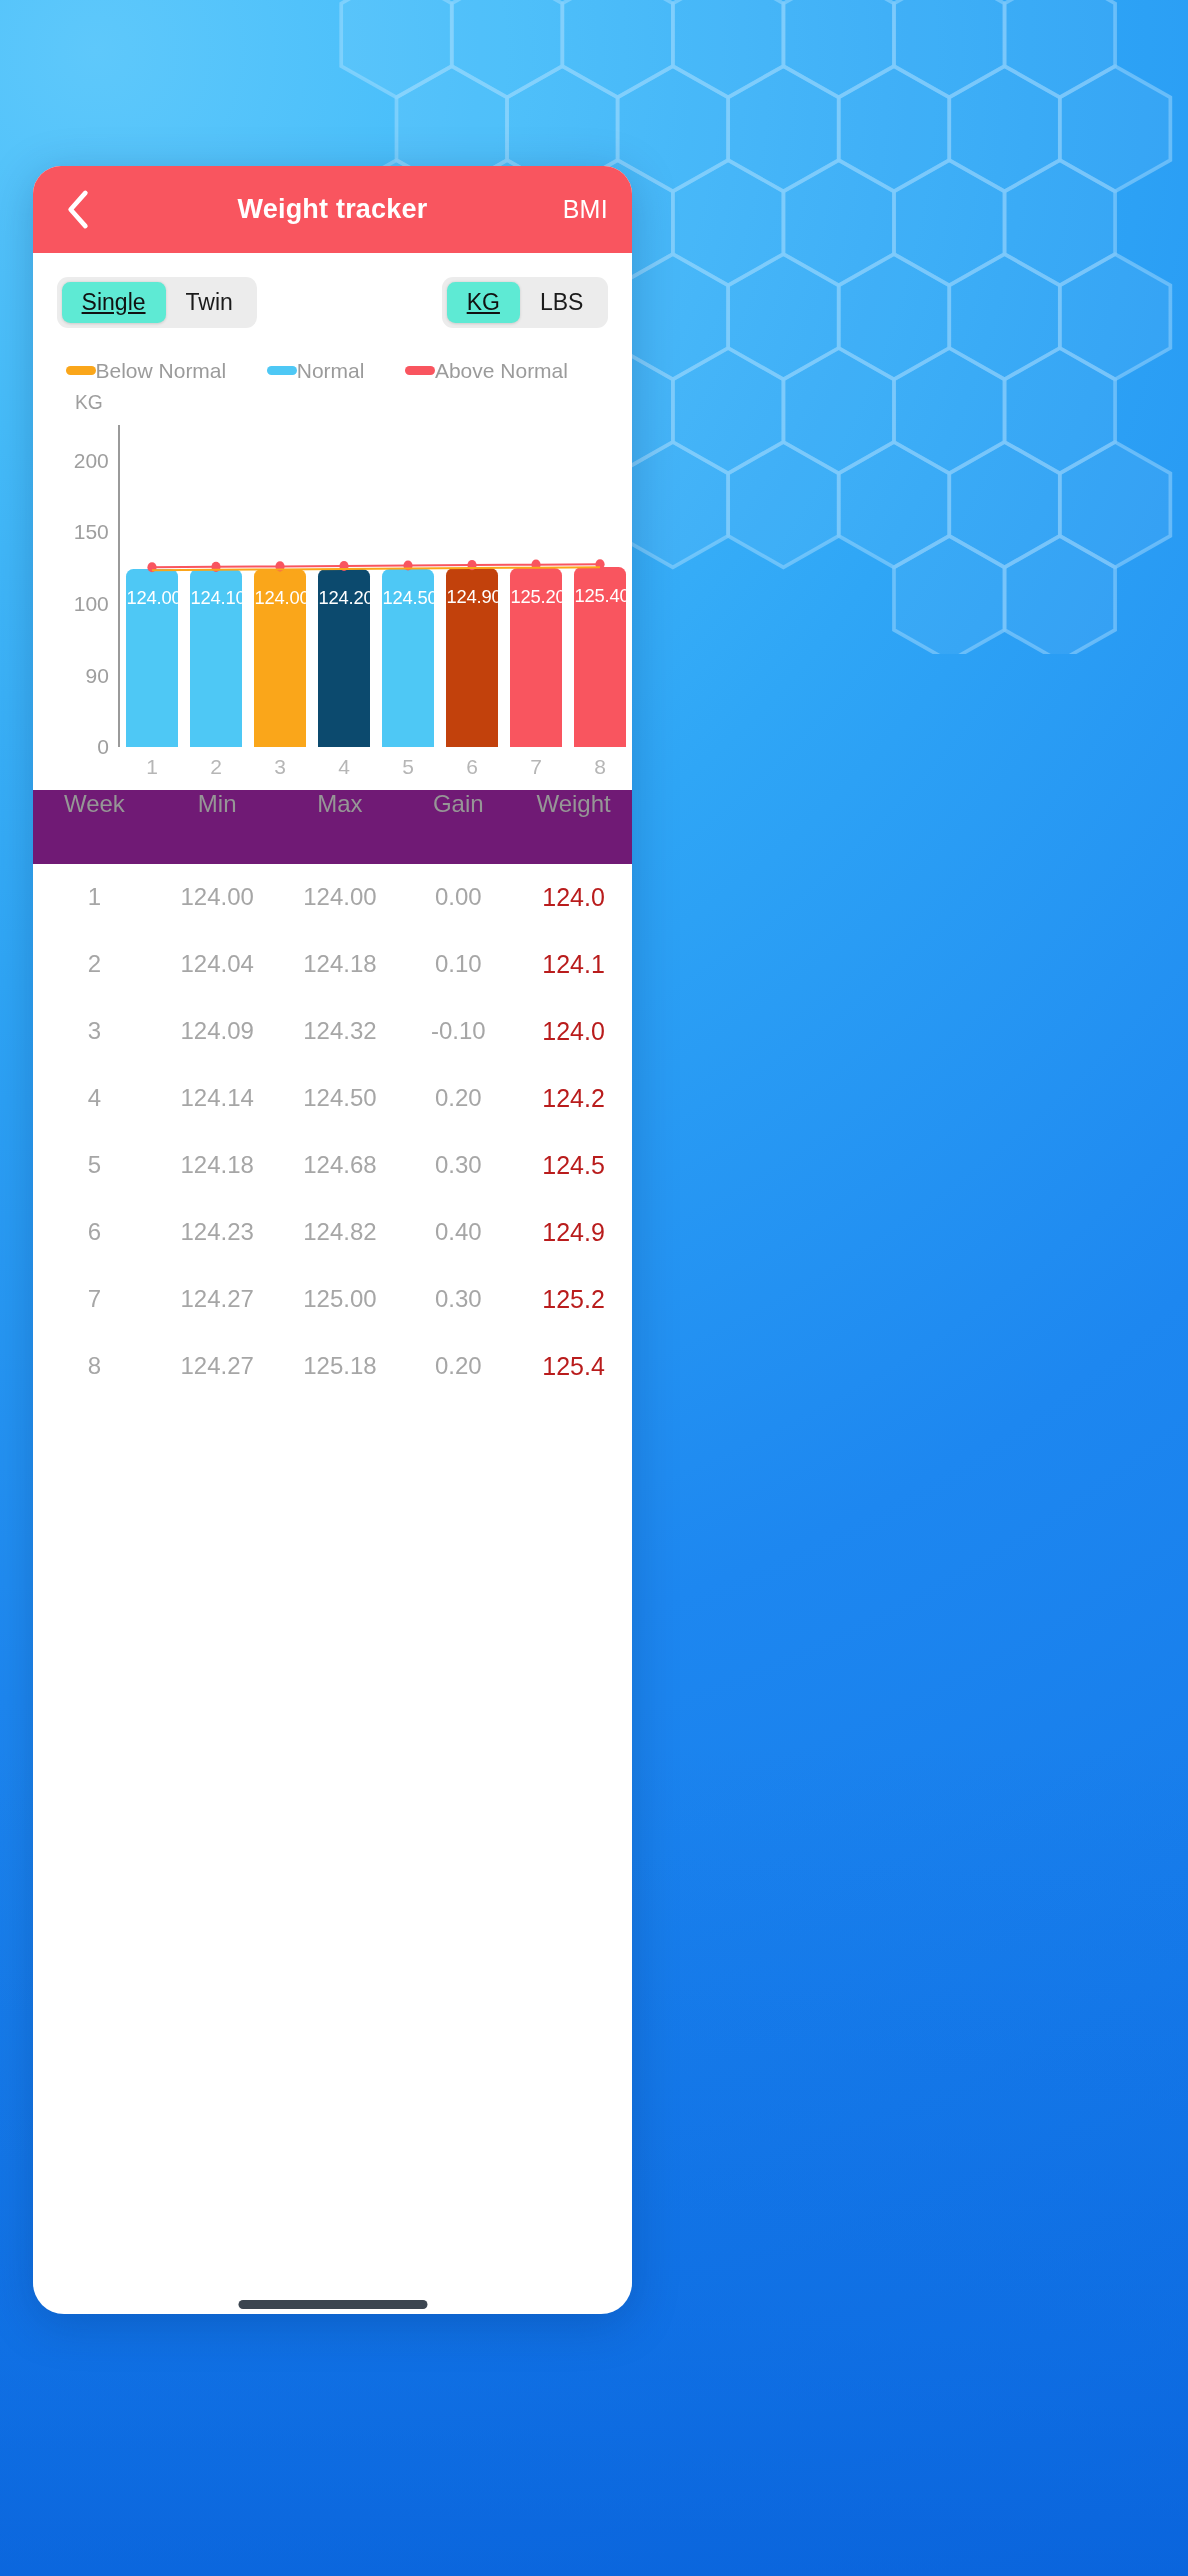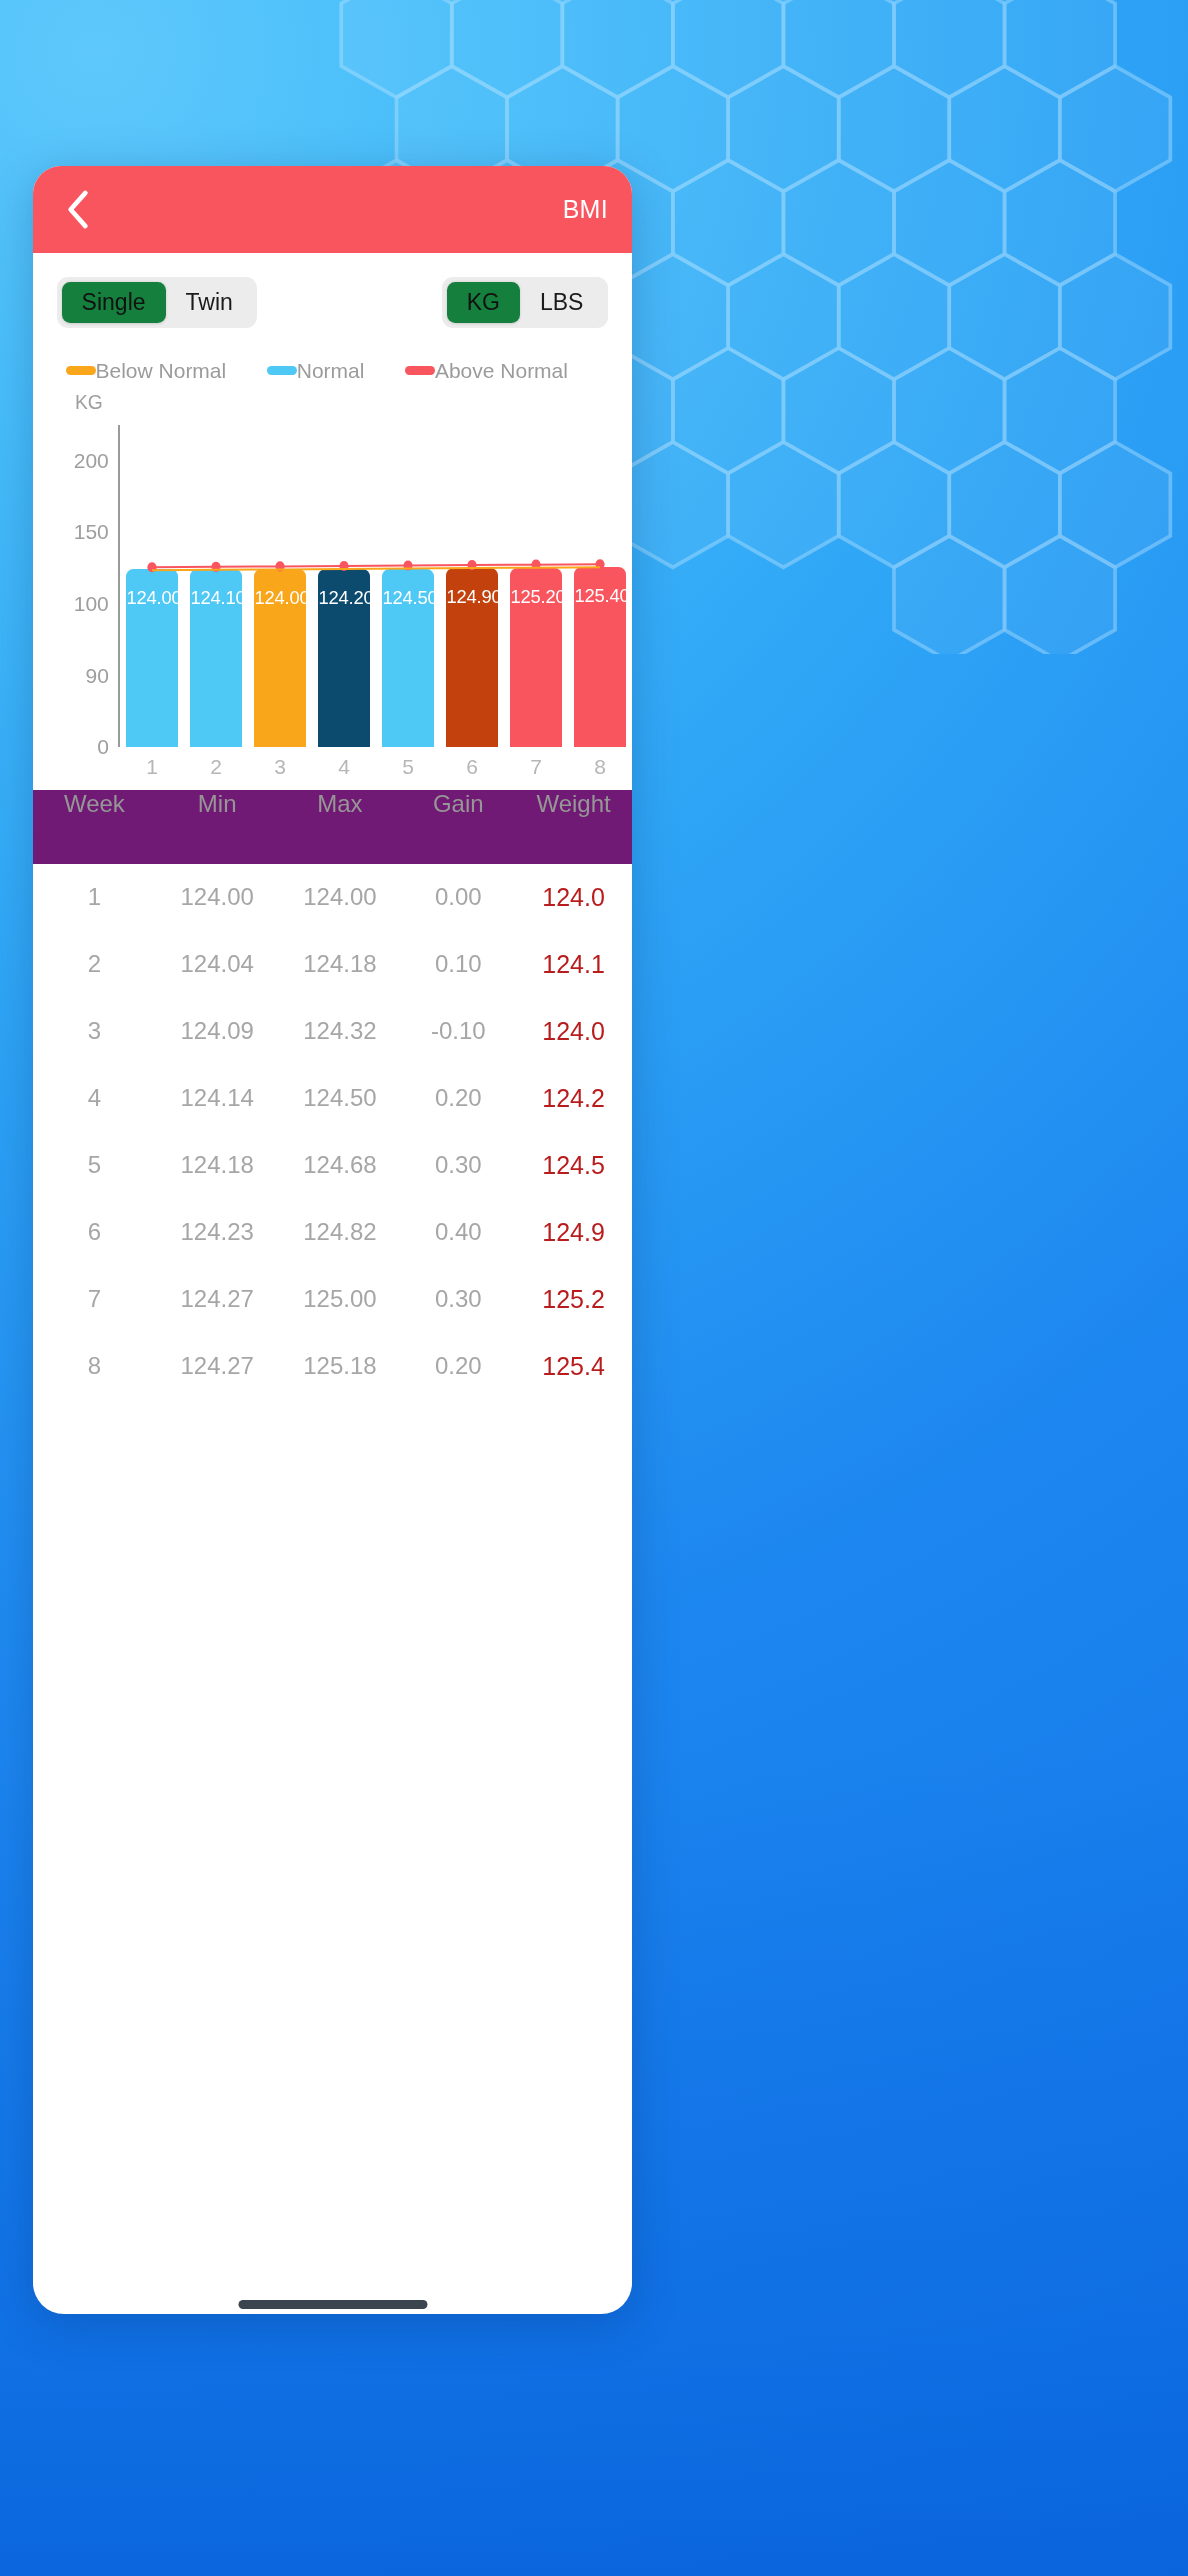--- a/index.html
+++ b/index.html
@@ -76,23 +76,24 @@
     padding:4.6px;
   }
   .seg-item {
     font-size:23px; color:#111;
     padding:9.2px 20px;
     border-radius:8.3px;
     line-height:1;
     white-space:nowrap;
   }
   .seg-item.active {
-    background:#15803d;
+    background:#5eead4;
     box-shadow:0 0.9px 2.8px rgba(0,0,0,.14);
     font-weight:400;
+    text-decoration:underline;
   }
   .seg-item.inactive { color:#1b1b1b; }
 
   
   #legend {
     display:flex; align-items:center;
     padding:31px 24px 0 33px;
     gap:41px;
   }
   .legend-item { display:flex; align-items:center; }
@@ -246,20 +247,21 @@
 </div>
 
 <div id="sheet">
 
   <div id="header">
     <div id="back-btn">
       <svg width="24" height="41" viewBox="0 0 26 44">
         <polyline points="21,4 5,22 21,40" fill="none" stroke="#ffffff" stroke-width="5" stroke-linecap="round" stroke-linejoin="round"></polyline>
       </svg>
     </div>
+    <div id="header-title">Weight tracker</div>
     <div id="bmi-btn">BMI</div>
   </div>
 
   <div id="controls">
     <div class="seg">
       <div class="seg-item active">Single</div>
       <div class="seg-item inactive">Twin</div>
     </div>
     <div class="seg">
       <div class="seg-item active">KG</div>

